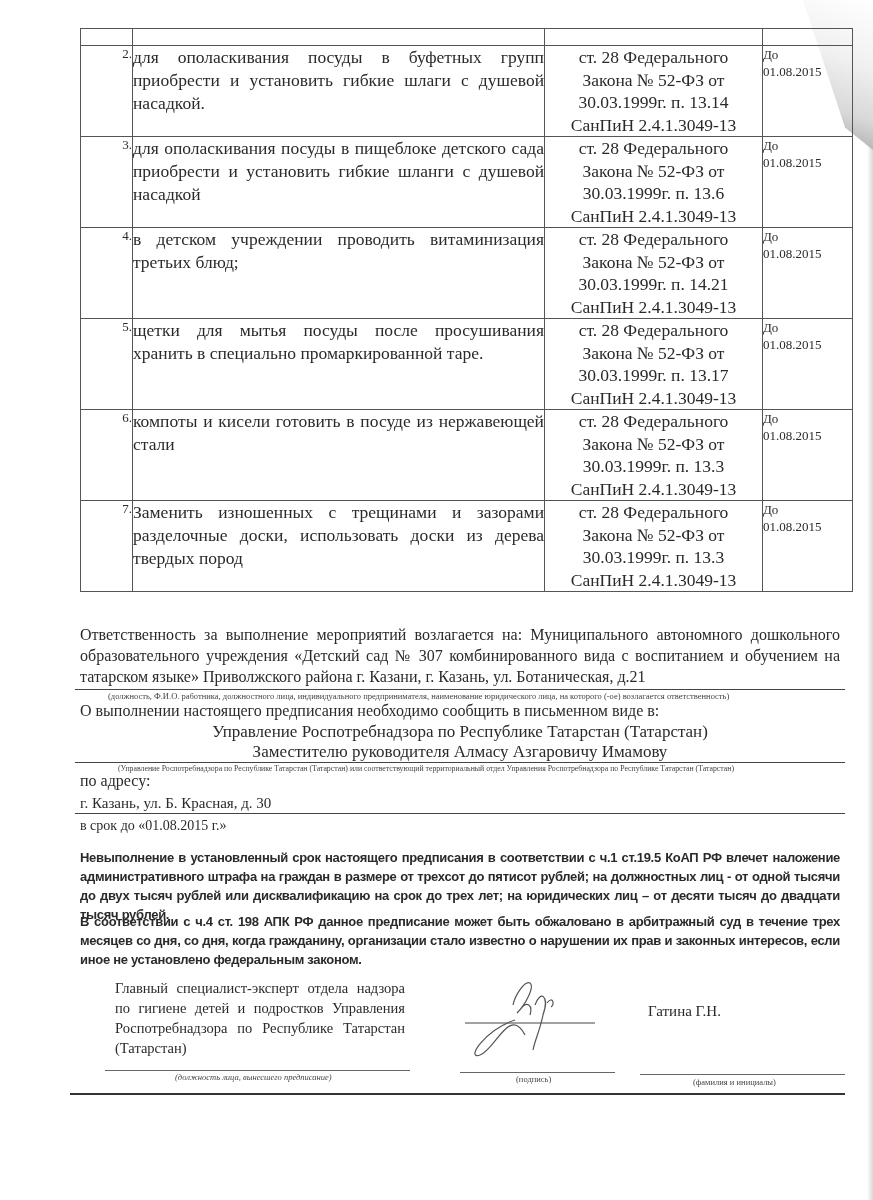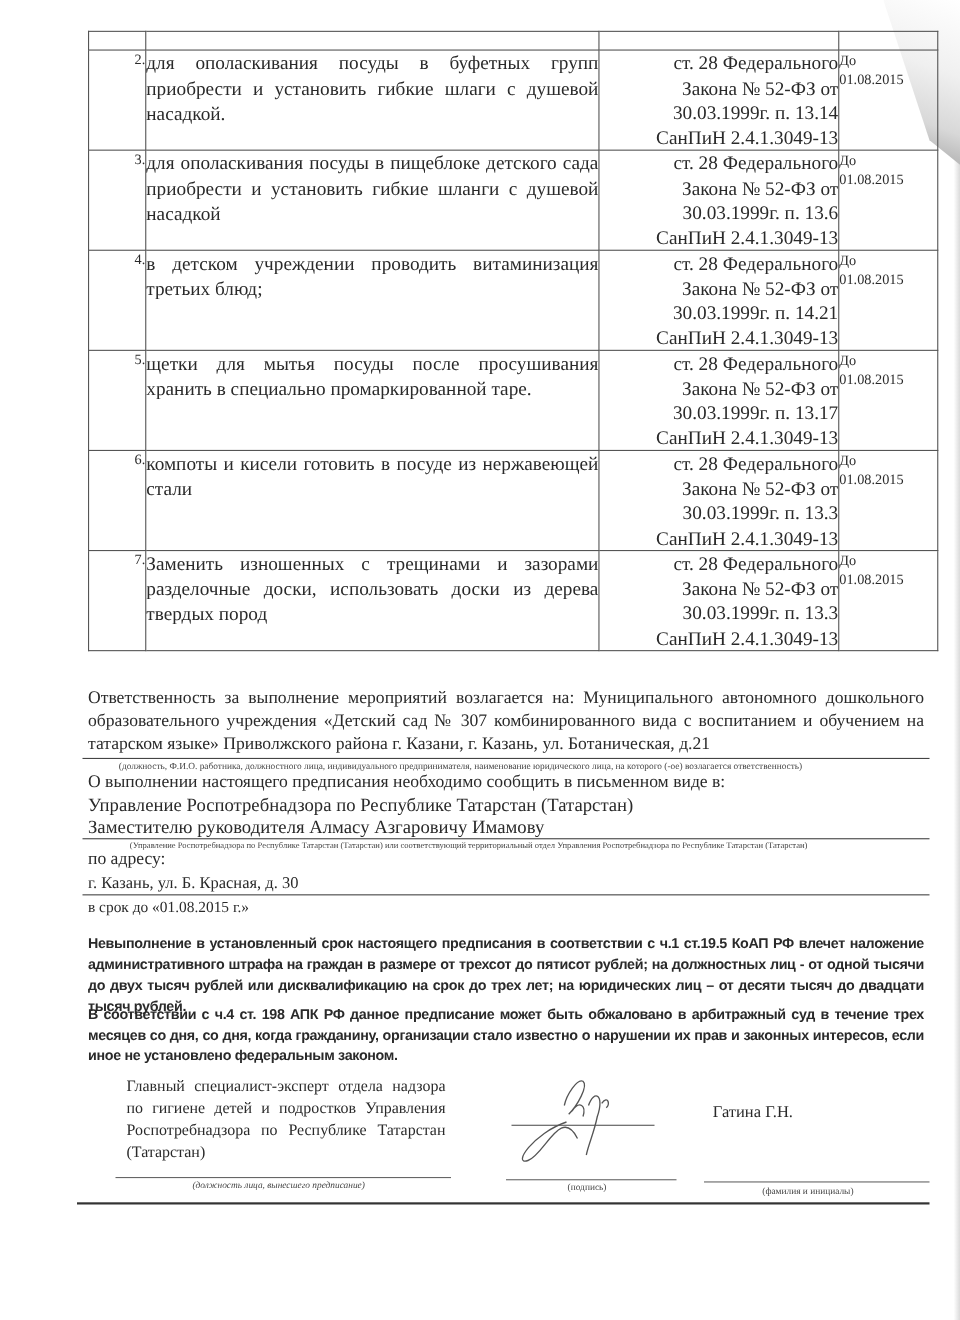--- a/index.html
+++ b/index.html
@@ -21,28 +21,28 @@
     position:absolute; left:80px; top:28px; width:772px;
     border-collapse:collapse; table-layout:fixed;
   }
   table.rx td {
     border:1px solid #555; vertical-align:top; padding:0;
   }
   col.c-num { width:52px; } col.c-text { width:412px; } col.c-law { width:218px; } col.c-date { width:90px; }
   tr.hdr td { height:16px; }
   td.num { text-align:right; padding:2px 6px 0 0; font-size:13px; }
   td.txt { font-size:17.5px; line-height:23px; padding:3px 8px 0 8px; text-align:justify; }
-  td.law { font-size:17.5px; line-height:22.5px; text-align:right; padding:2px 2px 0 2px; }
+  td.law { font-size:17.5px; line-height:22.5px; text-align:center; padding:2px 2px 0 2px; }
   td.date { font-size:13px; line-height:17px; text-align:left; padding:6px 2px 0 2px; }
   tr.row td { height:86px; }
   .sec { position:absolute; left:80px; width:760px; font-size:16px; }
   .resp { top:624px; line-height:21px; text-align:justify; }
   .rule { position:absolute; left:75px; height:1px; background:#444; }
   .cap { position:absolute; font-size:8.5px; color:#444; white-space:nowrap; }
-  .center { }
+  .center { text-align:center; }
   .warn { top:848px; font-size:13px; line-height:19px; text-align:justify; font-family:"Liberation Sans", sans-serif; font-weight:bold; letter-spacing:-0.3px; }
   .sig-pos { position:absolute; left:115px; top:978px; width:290px; font-size:14.5px; line-height:20px; text-align:justify; }
   .sig-name { position:absolute; left:648px; top:1003px; font-size:15px; }
 </style>
 </head>
 <body>
 
 <div class="page-edge"></div>
 <div class="page-curl"></div>
 

